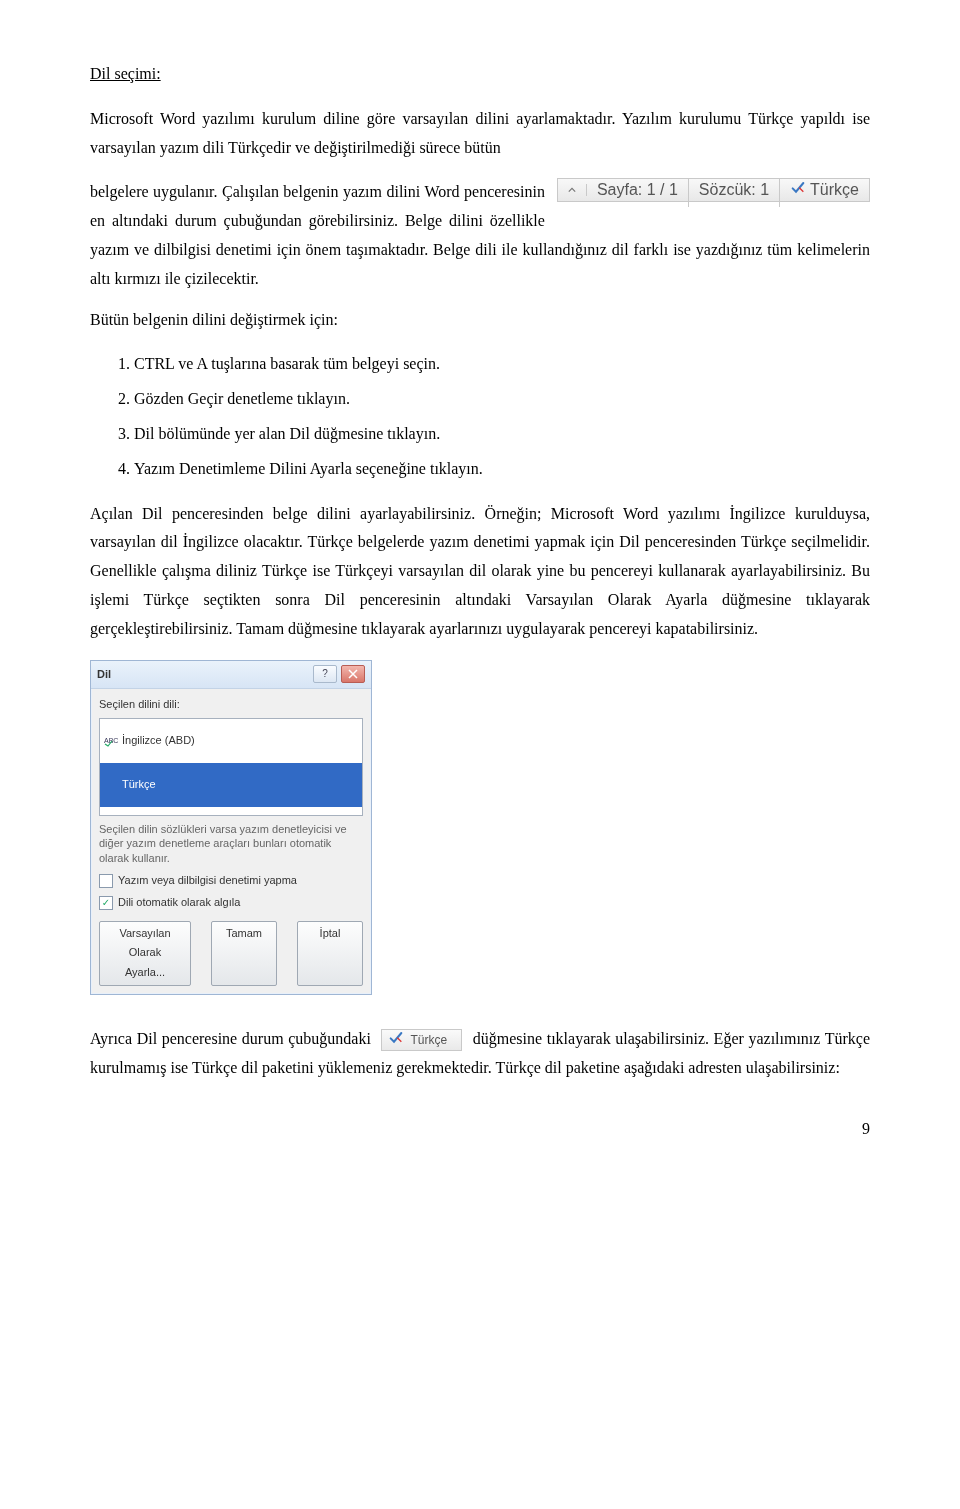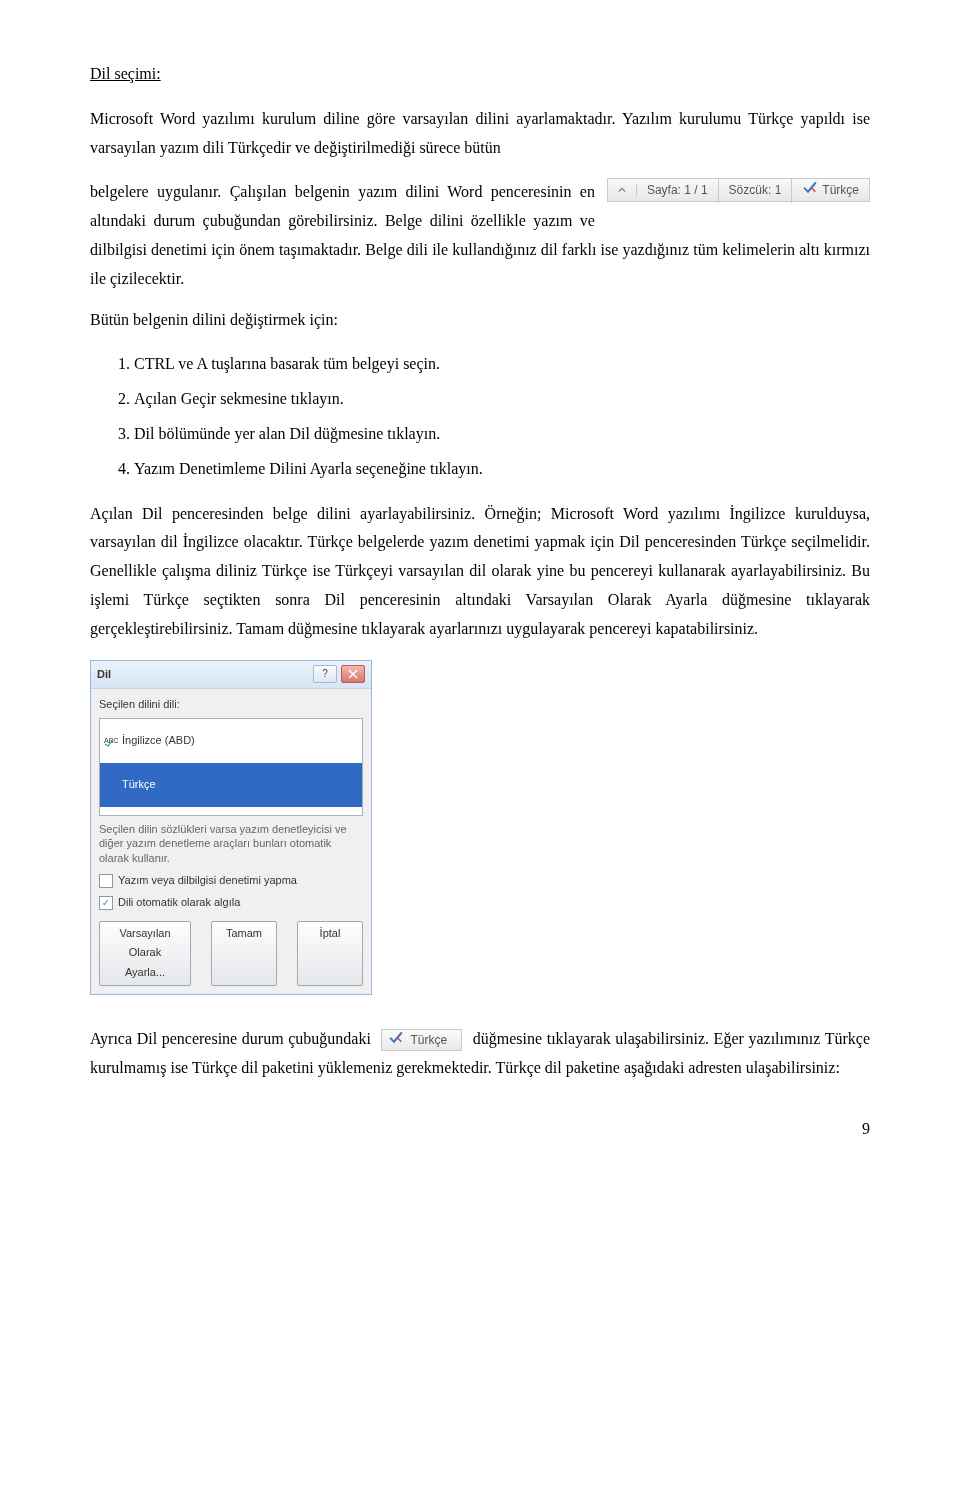--- a/index.html
+++ b/index.html
@@ -25,21 +25,21 @@
     text-align: justify;
     overflow: hidden;
   }
   .status-strip {
     float: right;
     margin-left: 12px;
     margin-bottom: 20px;
     border: 1px solid #c9c9c9;
     background: linear-gradient(#f8f8f8, #e8e8e8);
     font-family: "Segoe UI", Tahoma, sans-serif;
-    font-size: 12px;
+    font-size: 16px;
     color: #555;
     display: flex;
     align-items: center;
     height: 22px;
   }
   .status-strip .cell {
     padding: 2px 10px;
     border-right: 1px solid #c9c9c9;
     display: flex;
     align-items: center;
@@ -192,21 +192,21 @@
   </span>
   <span>belgelere uygulanır.</span>
   <span> </span>
   <span>Çalışılan belgenin yazım dilini Word penceresinin en altındaki durum çubuğundan görebilirsiniz. Belge dilini özellikle yazım ve dilbilgisi denetimi için önem taşımaktadır. Belge dili ile kullandığınız dil farklı ise yazdığınız tüm kelimelerin altı kırmızı ile çizilecektir.</span>
 </div>
 
 <p class="justify" style="margin-top:12px;">Bütün belgenin dilini değiştirmek için:</p>
 
 <ol class="steps">
   <li>CTRL ve A tuşlarına basarak tüm belgeyi seçin.</li>
-  <li>Açılan Geçir sekmesine tıklayın.</li>
+  <li>Gözden Geçir denetleme tıklayın.</li>
   <li>Dil bölümünde yer alan Dil düğmesine tıklayın.</li>
   <li>Yazım Denetimleme Dilini Ayarla seçeneğine tıklayın.</li>
 </ol>
 
 <p class="justify">Açılan Dil penceresinden belge dilini ayarlayabilirsiniz. Örneğin; Microsoft Word yazılımı İngilizce kurulduysa, varsayılan dil İngilizce olacaktır. Türkçe belgelerde yazım denetimi yapmak için Dil penceresinden Türkçe seçilmelidir. Genellikle çalışma diliniz Türkçe ise Türkçeyi varsayılan dil olarak yine bu pencereyi kullanarak ayarlayabilirsiniz. Bu işlemi Türkçe seçtikten sonra Dil penceresinin altındaki Varsayılan Olarak Ayarla düğmesine tıklayarak gerçekleştirebilirsiniz. Tamam düğmesine tıklayarak ayarlarınızı uygulayarak pencereyi kapatabilirsiniz.</p>
 
 <div class="dialog">
   <div class="titlebar">
     <span class="title">Dil</span>
     <span class="win-buttons">

